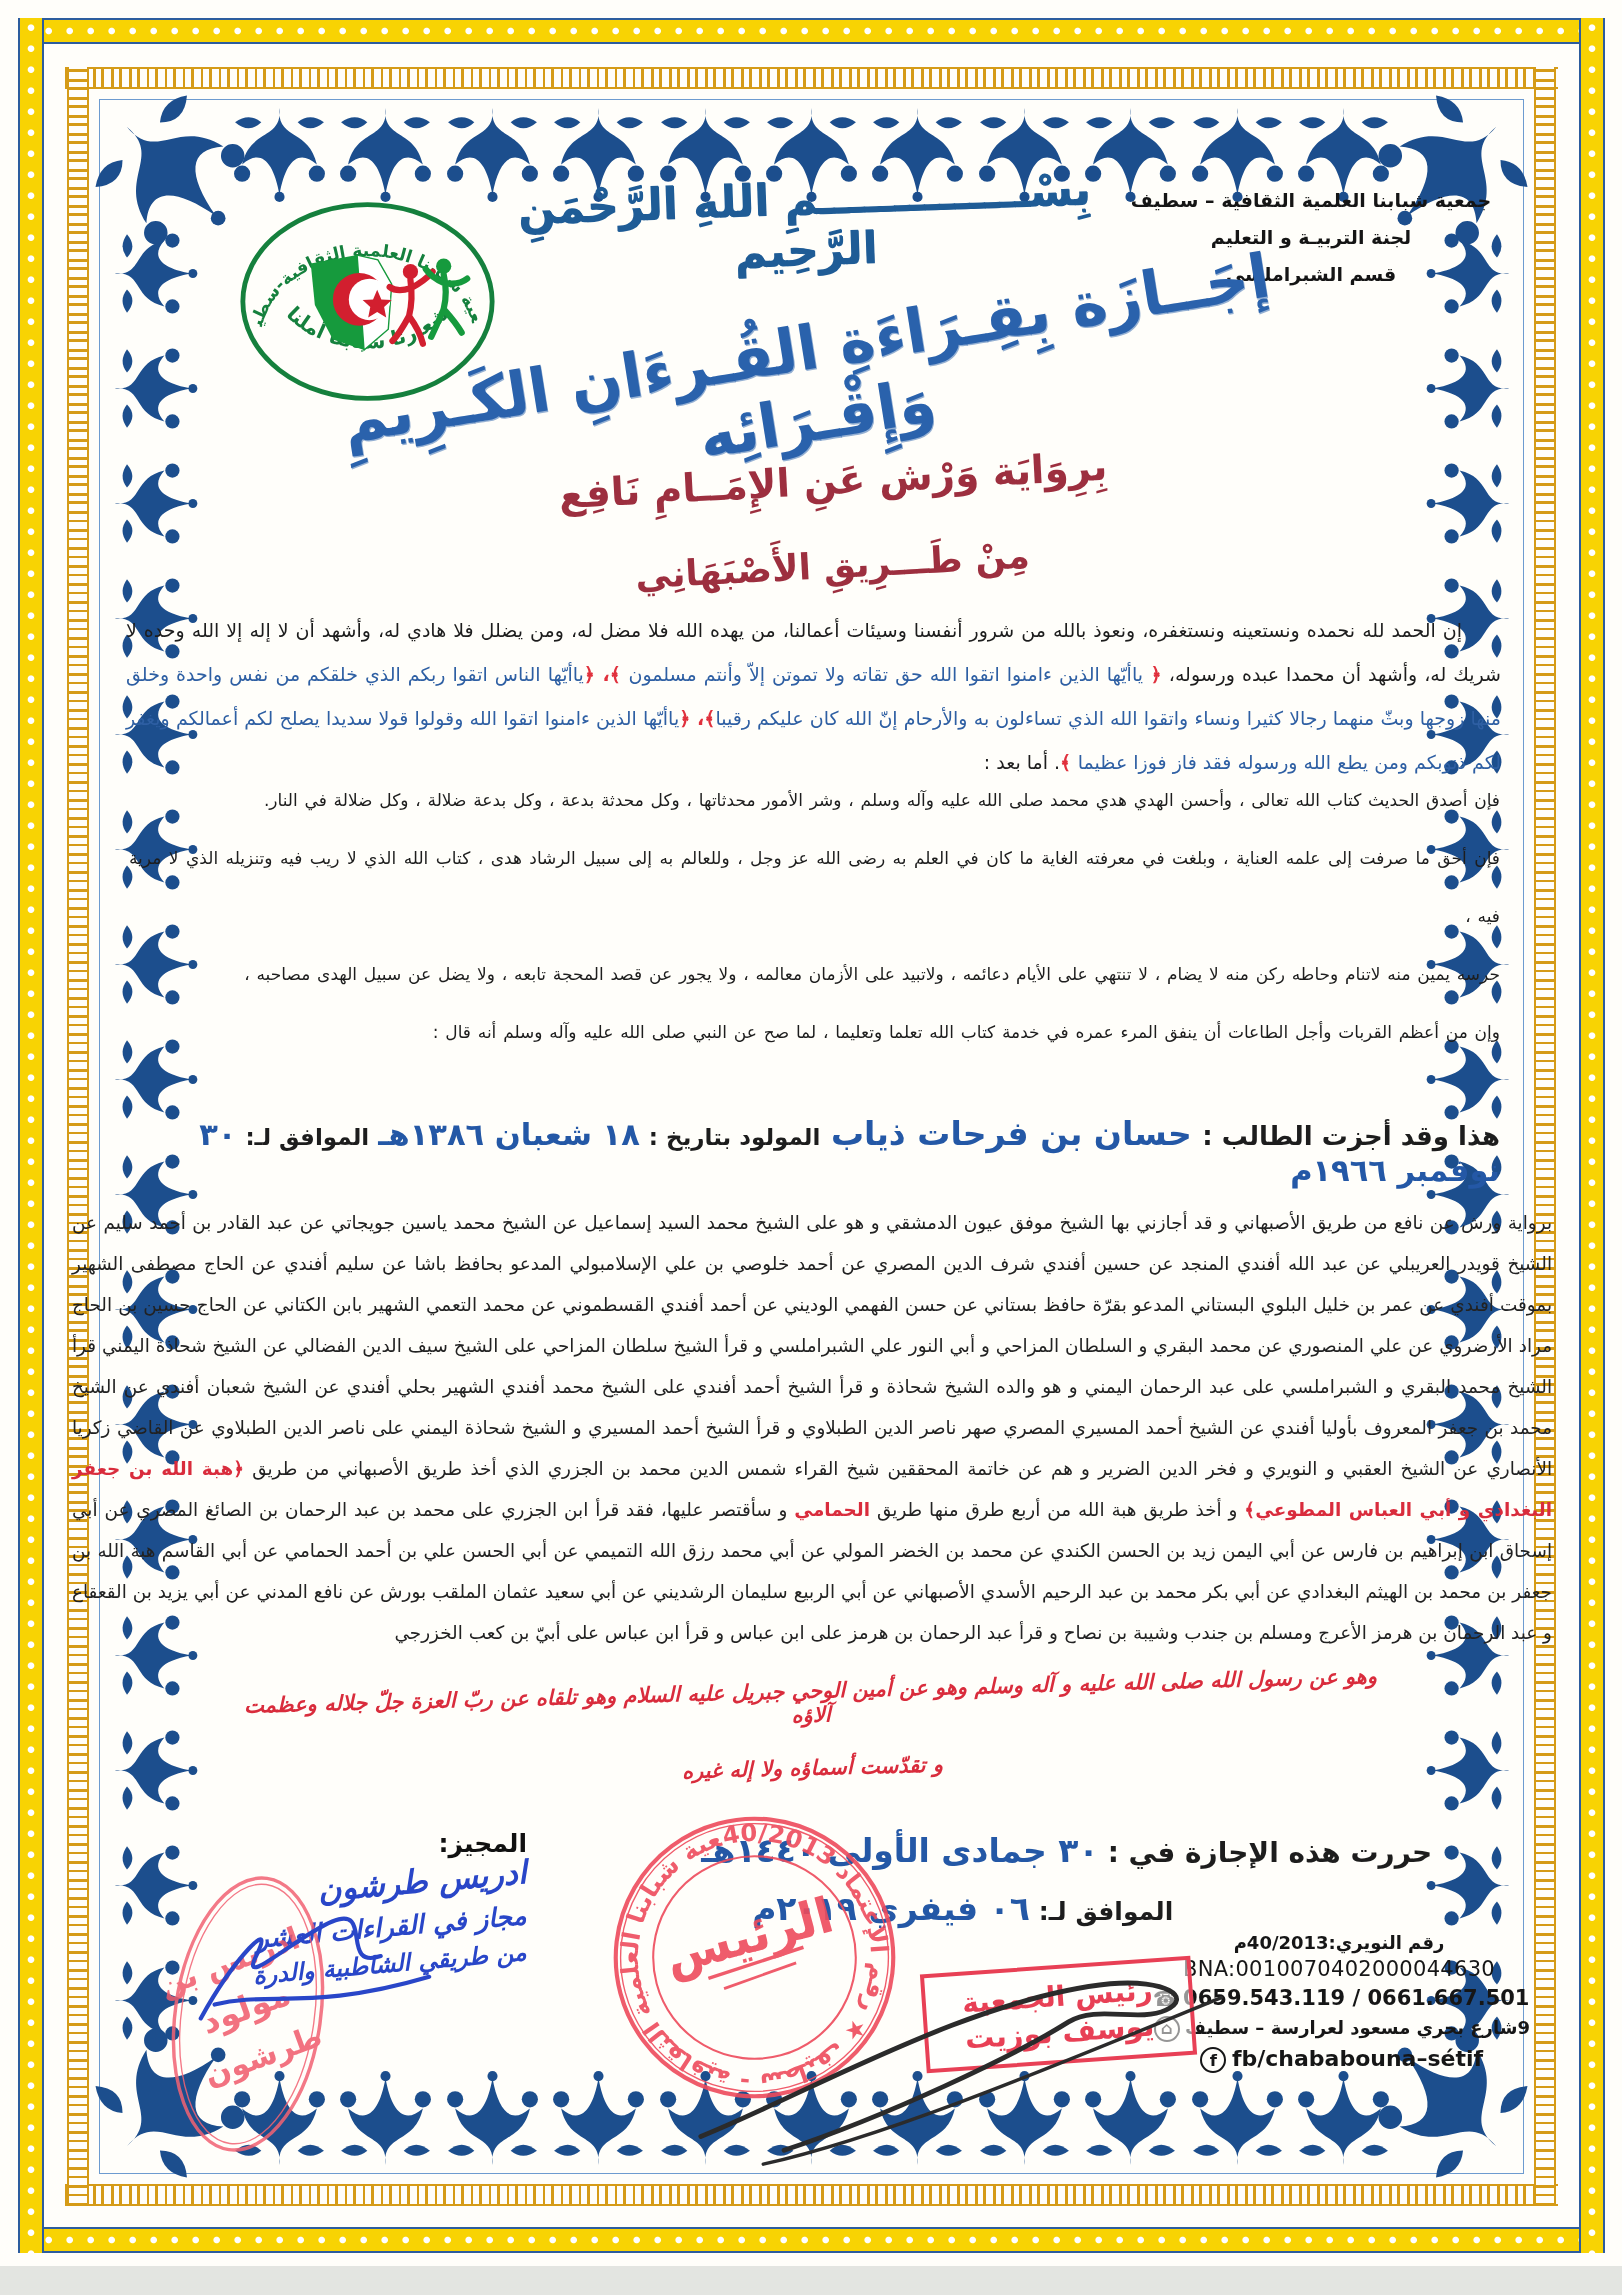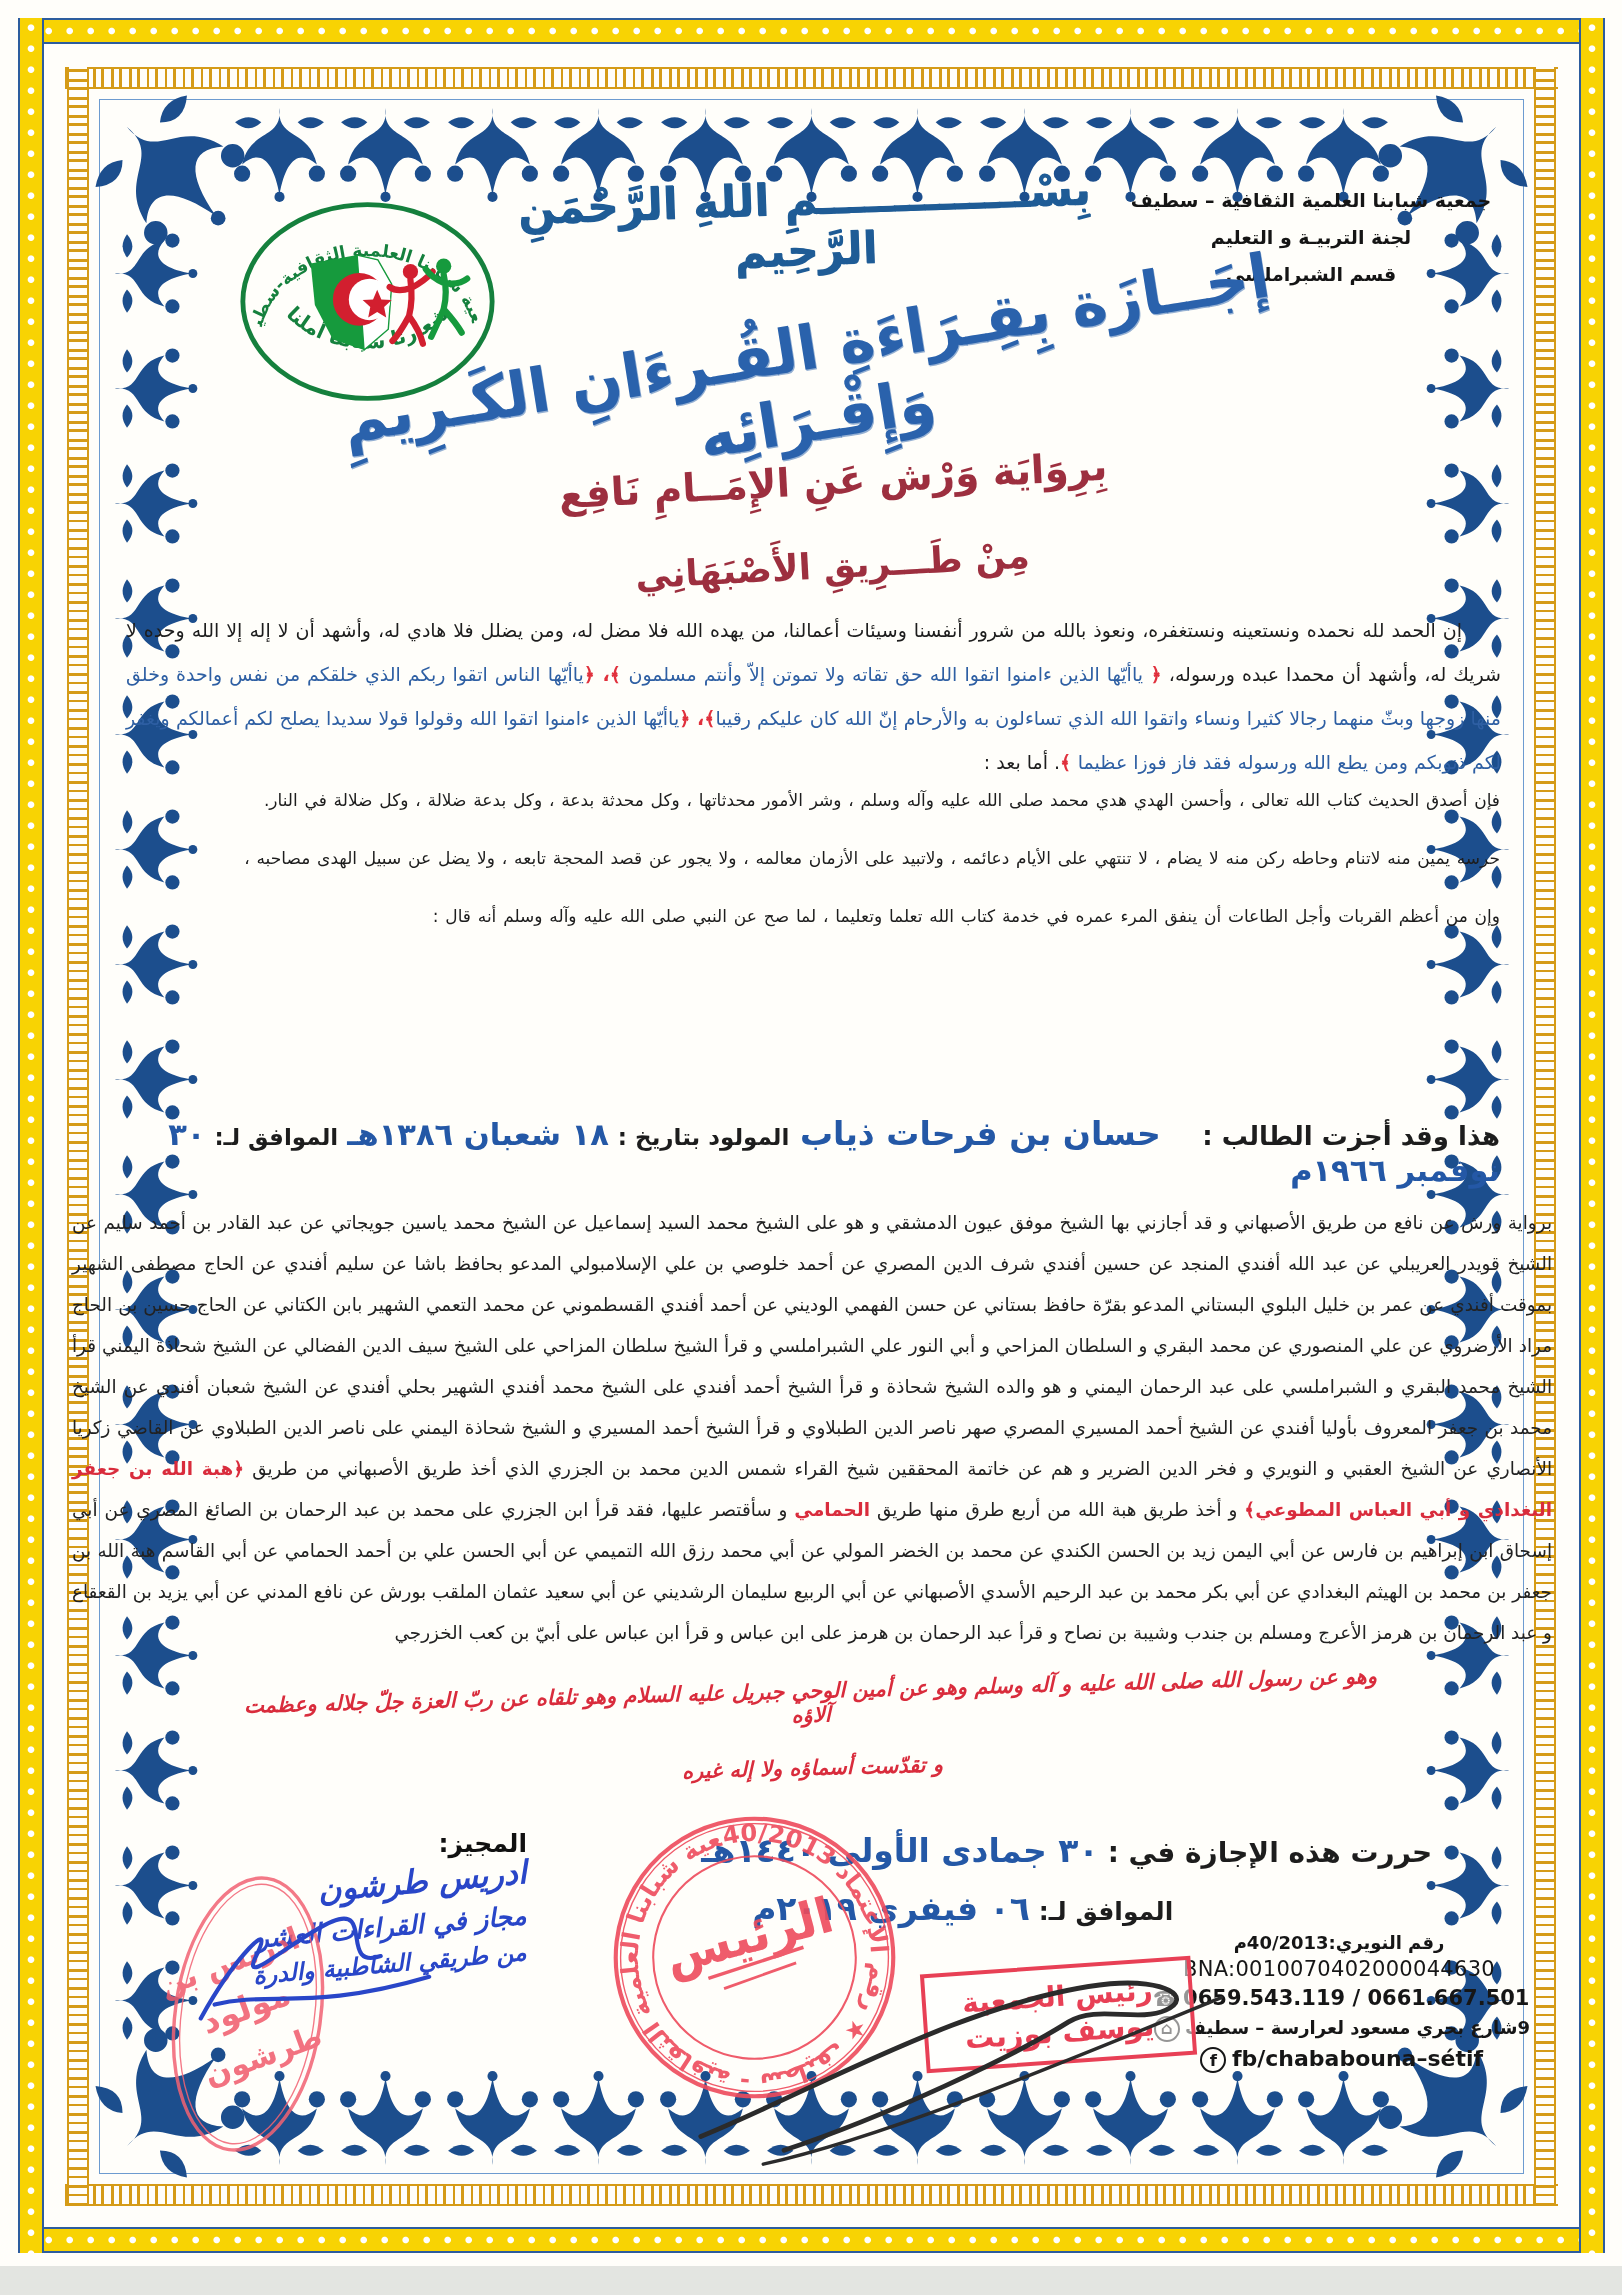--- a/index.html
+++ b/index.html
@@ -59,21 +59,21 @@
 
   .intro{left:126px;right:122px;top:608px;font-size:19px;line-height:44px;text-align:justify;direction:rtl;color:#1d1d1d;text-indent:39px;}
   .quran{color:#2e5fa3;} .rbr{color:#e0303c;font-weight:bold;}
   .middle{left:129px;right:123px;top:771px;font-size:17px;line-height:58px;text-align:justify;direction:rtl;color:#1d1d1d;word-spacing:1.4px;}
   .middle p{margin:0;}
   .hadith{left:0;right:0;top:991px;text-align:center;direction:rtl;}
   .hadith .h-open,.hadith .h-close{font-size:51px;color:#e0303c;vertical-align:middle;}
   .hadith .h-text{font-size:40px;font-weight:bold;color:#2563b0;vertical-align:middle;padding:0 12.5px;}
 
   .student{left:104px;right:123px;top:1114px;direction:rtl;text-align:right;color:#1d1d1d;}
-  .student .lbl{font-size:26px;font-weight:bold;margin-left:31px;}
+  .student .lbl{font-size:26px;font-weight:bold;}
   .student .lbl2{font-size:23px;font-weight:bold;}
   .student .blue-big{font-size:33px;font-weight:bold;color:#2458a6;padding:0 7px;}
   .student .blue-date{font-size:30.5px;font-weight:bold;color:#2458a6;padding:0 5.5px;}
 
   .sanad{left:72px;right:71px;top:1202px;font-size:18.4px;line-height:41px;text-align:justify;direction:rtl;color:#222;}
   .sanad .red{color:#d92c3c;font-weight:bold;}
   .closing{left:222px;right:222px;top:1679px;text-align:center;direction:rtl;color:#d92c3c;font-size:21px;font-weight:bold;
            font-style:italic;transform:rotate(-1.5deg);}
   .closing .l2{margin-top:29px;}
 
@@ -751,20 +751,21 @@
   <div class="abs title" dir="rtl">إجَــازَة بِقِـرَاءَةِ القُـرءَانِ الكَـرِيمِ وَإِقْـرَائِه</div>
   <div class="abs sub1" dir="rtl">بِرِوَايَة وَرْش عَنِ الإِمَــامِ نَافِع</div>
   <div class="abs sub2" dir="rtl">مِنْ طَـــرِيقِ الأَصْبَهَانِي</div>
 
   <div class="abs intro">
     <span>إن الحمد لله نحمده ونستعينه ونستغفره، ونعوذ بالله من شرور أنفسنا وسيئات أعمالنا، من يهده الله فلا مضل له، ومن يضلل فلا هادي له، وأشهد أن لا إله إلا الله وحده لا شريك له، وأشهد أن محمدا عبده ورسوله، </span><span class="rbr">﴿ </span><span class="quran">ياأيّها الذين ءامنوا اتقوا الله حق تقاته ولا تموتن إلاّ وأنتم مسلمون</span><span class="rbr"> ﴾، ﴿</span><span class="quran">ياأيّها الناس اتقوا ربكم الذي خلقكم من نفس واحدة وخلق منها زوجها وبثّ منهما رجالا كثيرا ونساء واتقوا الله الذي تساءلون به والأرحام إنّ الله كان عليكم رقيبا</span><span class="rbr">﴾، ﴿</span><span class="quran">ياأيّها الذين ءامنوا اتقوا الله وقولوا قولا سديدا يصلح لكم أعمالكم ويغفر لكم ذنوبكم ومن يطع الله ورسوله فقد فاز فوزا عظيما</span><span class="rbr"> ﴾</span><span>. أما بعد :</span>
   </div>
 
   <div class="abs middle">
     <p>فإن أصدق الحديث كتاب الله تعالى ، وأحسن الهدي هدي محمد صلى الله عليه وآله وسلم ، وشر الأمور محدثاتها ، وكل محدثة بدعة ، وكل بدعة ضلالة ، وكل ضلالة في النار.</p>
+    <p>فإن أحق ما صرفت إلى علمه العناية ، وبلغت في معرفته الغاية ما كان في العلم به رضى الله عز وجل ، وللعالم به إلى سبيل الرشاد هدى ، كتاب الله الذي لا ريب فيه وتنزيله الذي لا مرية فيه ،</p>
     <p>حرسه يمين منه لاتنام وحاطه ركن منه لا يضام ، لا تنتهي على الأيام دعائمه ، ولاتبيد على الأزمان معالمه ، ولا يجور عن قصد المحجة تابعه ، ولا يضل عن سبيل الهدى مصاحبه ،</p>
     <p>وإن من أعظم القربات وأجل الطاعات أن ينفق المرء عمره في خدمة كتاب الله تعلما وتعليما ، لما صح عن النبي صلى الله عليه وآله وسلم أنه قال :</p>
   </div>
 
 
   <div class="abs student">
     <span class="lbl">هذا وقد أجزت الطالب :</span>
     <span class="blue-big">حسان بن فرحات ذياب</span>
     <span class="lbl2">المولود بتاريخ :</span>
     <span class="blue-date">١٨ شعبان ١٣٨٦هـ</span>

